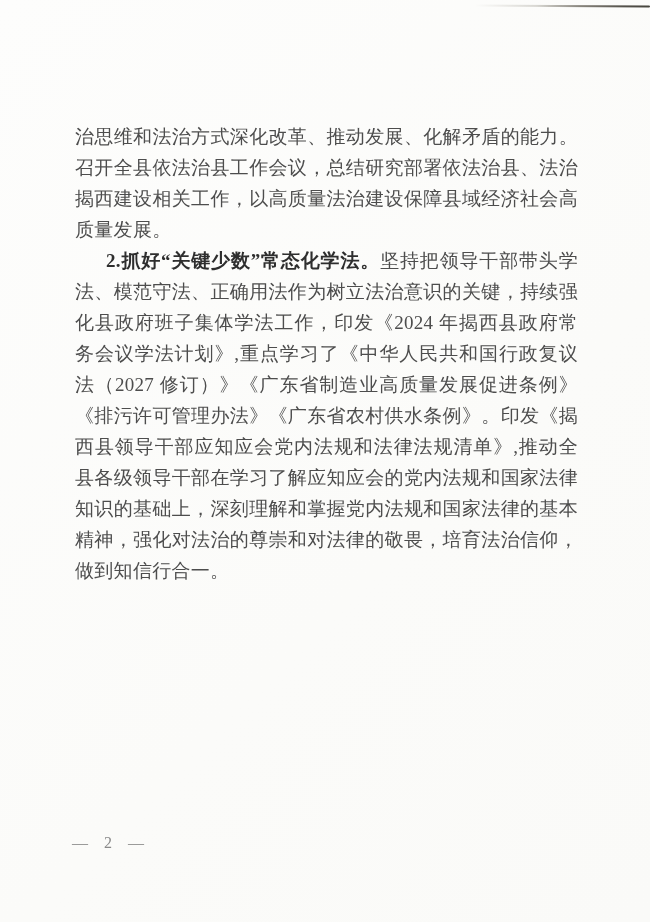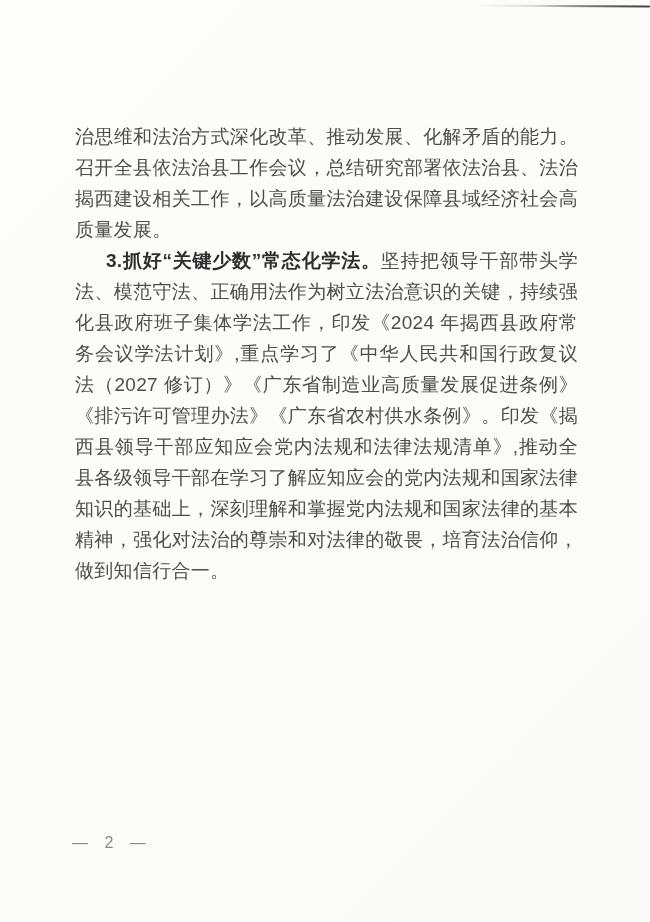--- a/index.html
+++ b/index.html
@@ -7,21 +7,21 @@
     padding: 0;
     background: #e8e8e6;
   }
   .page {
     position: relative;
     width: 650px;
     height: 922px;
     margin: 0 auto;
     background: linear-gradient(135deg, #fdfdfc 0%, #fbfbf9 60%, #fafaf8 100%);
     overflow: hidden;
-    font-family: Liberation Sans, sans-serif;
+    font-family: Liberation Serif, serif;
   }
   .scan-artifact {
     position: absolute;
     top: 5px;
     right: 0;
     width: 175px;
     height: 2px;
     background: linear-gradient(to right,
       rgba(110,105,90,0) 0%,
       rgba(110,105,90,0.25) 35%,
@@ -67,19 +67,19 @@
 </head>
 <body>
 
 <div class="page">
 
   <div class="scan-artifact"></div>
 
   <div class="content">
     <p><span>治思维和法治方式深化改革、推动发展、化解矛盾的能力。召开全县依法治县工作会议，总结研究部署依法治县、法治揭西建设相关工作，以高质量法治建设保障县域经济社会高质量发展。</span></p>
 
-    <p class="indent"><span class="lead">3.抓好“关键少数”常态化学法。</span><span>坚持把领导干部带头学法、模范守法、正确用法作为树立法治意识的关键，持续强化县政府班子集体学法工作，印发《2024 年揭西县政府常务会议学法计划》,重点学习了《中华人民共和国行政复议法（2027 修订）》《广东省制造业高质量发展促进条例》《排污许可管理办法》《广东省农村供水条例》。印发《揭西县领导干部应知应会党内法规和法律法规清单》,推动全县各级领导干部在学习了解应知应会的党内法规和国家法律知识的基础上，深刻理解和掌握党内法规和国家法律的基本精神，强化对法治的尊崇和对法律的敬畏，培育法治信仰，做到知信行合一。</span></p>
+    <p class="indent"><span class="lead">2.抓好“关键少数”常态化学法。</span><span>坚持把领导干部带头学法、模范守法、正确用法作为树立法治意识的关键，持续强化县政府班子集体学法工作，印发《2024 年揭西县政府常务会议学法计划》,重点学习了《中华人民共和国行政复议法（2027 修订）》《广东省制造业高质量发展促进条例》《排污许可管理办法》《广东省农村供水条例》。印发《揭西县领导干部应知应会党内法规和法律法规清单》,推动全县各级领导干部在学习了解应知应会的党内法规和国家法律知识的基础上，深刻理解和掌握党内法规和国家法律的基本精神，强化对法治的尊崇和对法律的敬畏，培育法治信仰，做到知信行合一。</span></p>
 
   </div>
 
   <div class="page-number">— 2 —</div>
 
 </div>
 
 </body></html>

